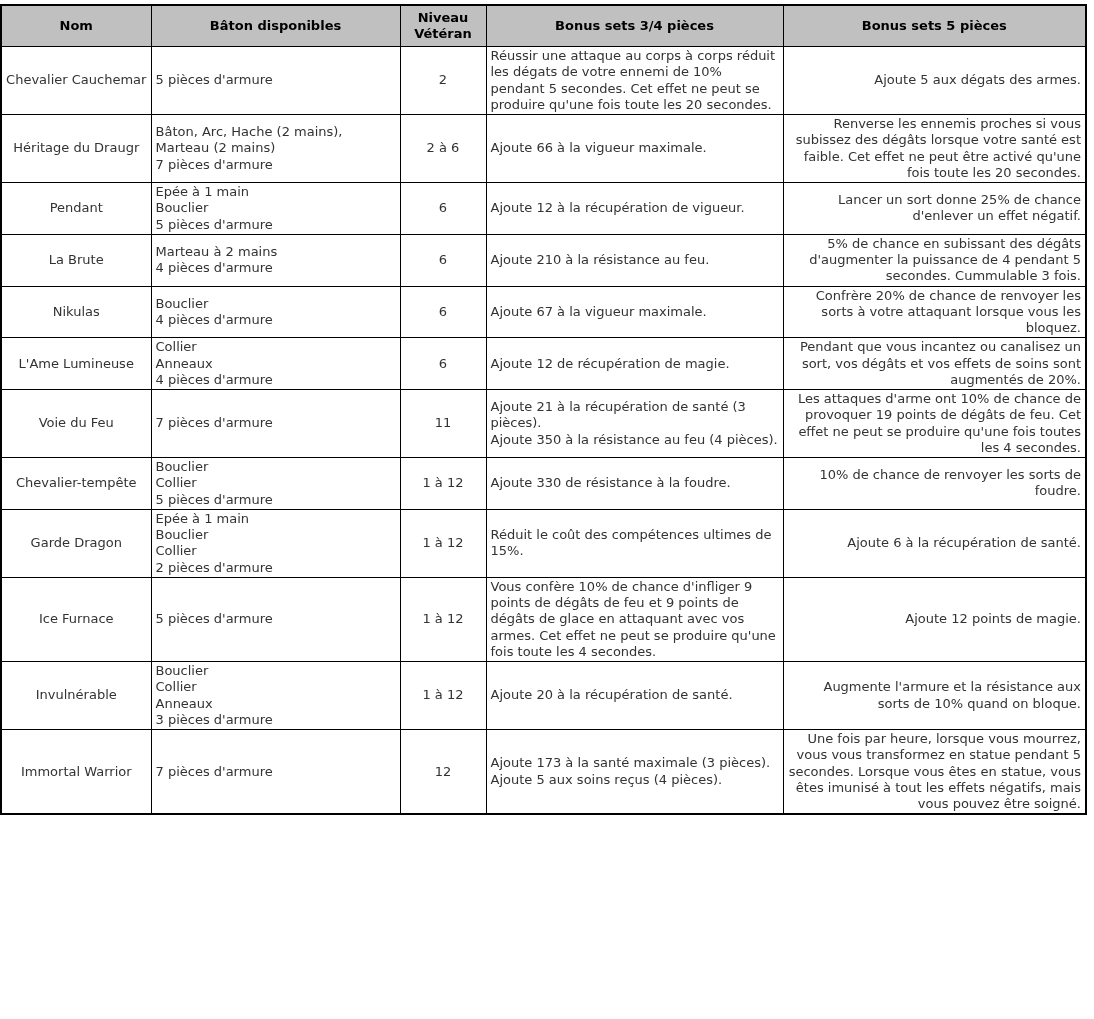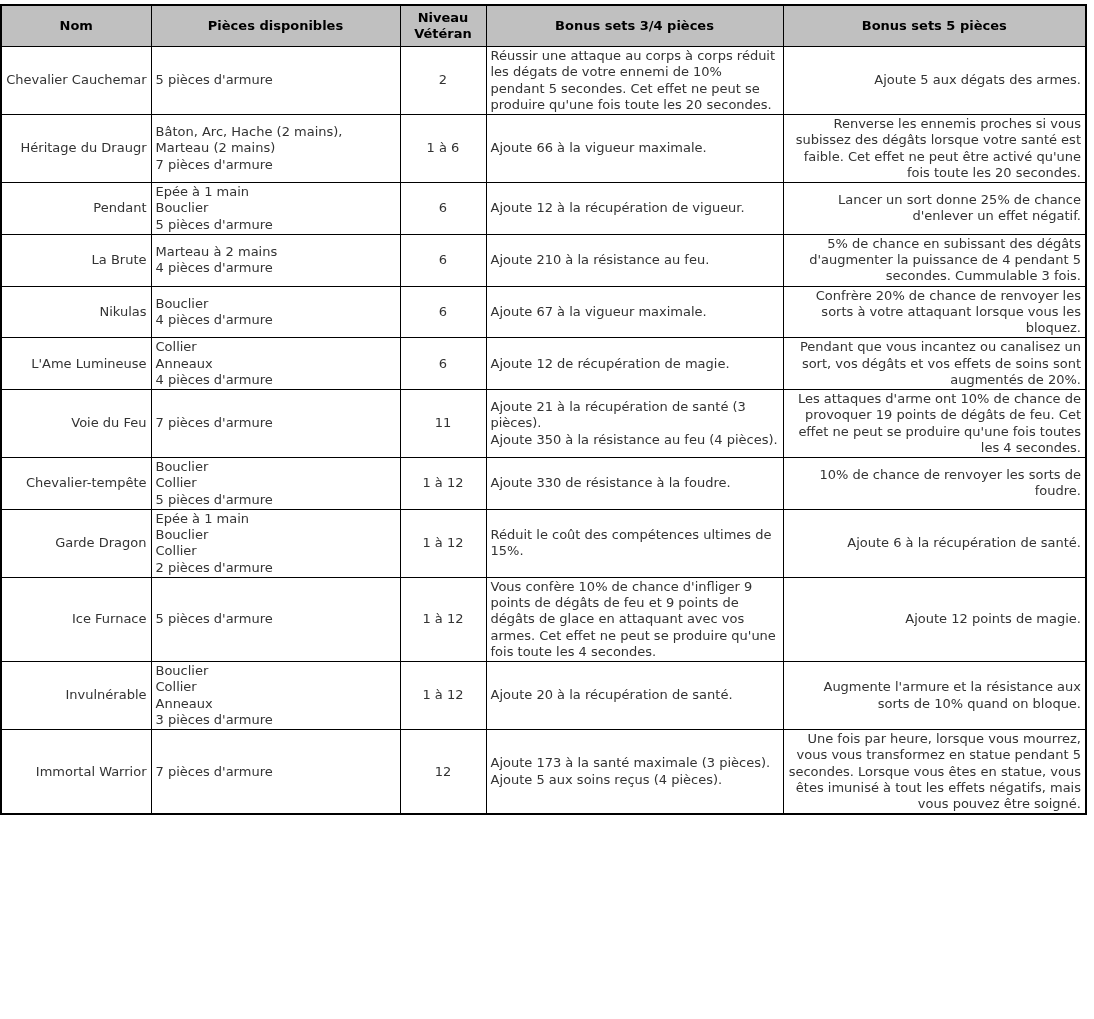--- a/index.html
+++ b/index.html
@@ -36,60 +36,60 @@
     vertical-align:middle;
     overflow-wrap:break-word;
   }
   table.sets-table th{
     background:var(--header-bg);
     font-weight:bold;
     text-align:center;
     height:38px;
     color:#000000;
   }
-  td.col-name{ text-align:right; }
+  td.col-name{ text-align:center; }
   td.col-pieces{ text-align:left; white-space:pre-line;margin-top:10px; }
   td.col-level{ text-align:center; }
   td.col-bonus34{ text-align:left; white-space:pre-line;margin-left:6px; }
   td.col-bonus5{ text-align:right; white-space:pre-line; }
 </style>
 </head>
 <body>
 
 <div class="page">
   <table class="sets-table">
     <colgroup>
       <col style="width:150px">
       <col style="width:249px">
       <col style="width:86px">
       <col style="width:297px">
       <col style="width:303px">
     </colgroup>
     <thead>
       <tr>
           <th>Nom</th>
-          <th>Pièces disponibles</th>
+          <th>Bâton disponibles</th>
           <th>Niveau Vétéran</th>
           <th>Bonus sets 3/4 pièces</th>
           <th>Bonus sets 5 pièces</th>
         </tr>
     </thead>
     <tbody>
         <tr>
           <td class="col-name">Chevalier Cauchemar</td>
           <td class="col-pieces">5 pièces d'armure</td>
           <td class="col-level">2</td>
           <td class="col-bonus34">Réussir une attaque au corps à corps réduit les dégats de votre ennemi de 10% pendant 5 secondes. Cet effet ne peut se produire qu'une fois toute les 20 secondes.</td>
           <td class="col-bonus5">Ajoute 5 aux dégats des armes.</td>
         </tr>
         <tr>
           <td class="col-name">Héritage du Draugr</td>
           <td class="col-pieces">Bâton, Arc, Hache (2 mains), Marteau (2 mains)
 7 pièces d'armure</td>
-          <td class="col-level">1 à 6</td>
+          <td class="col-level">2 à 6</td>
           <td class="col-bonus34">Ajoute 66 à la vigueur maximale.</td>
           <td class="col-bonus5">Renverse les ennemis proches si vous subissez des dégâts lorsque votre santé est faible. Cet effet ne peut être activé qu'une fois toute les 20 secondes.</td>
         </tr>
         <tr>
           <td class="col-name">Pendant</td>
           <td class="col-pieces">Epée à 1 main
 Bouclier
 5 pièces d'armure</td>
           <td class="col-level">6</td>
           <td class="col-bonus34">Ajoute 12 à la récupération de vigueur.</td>

